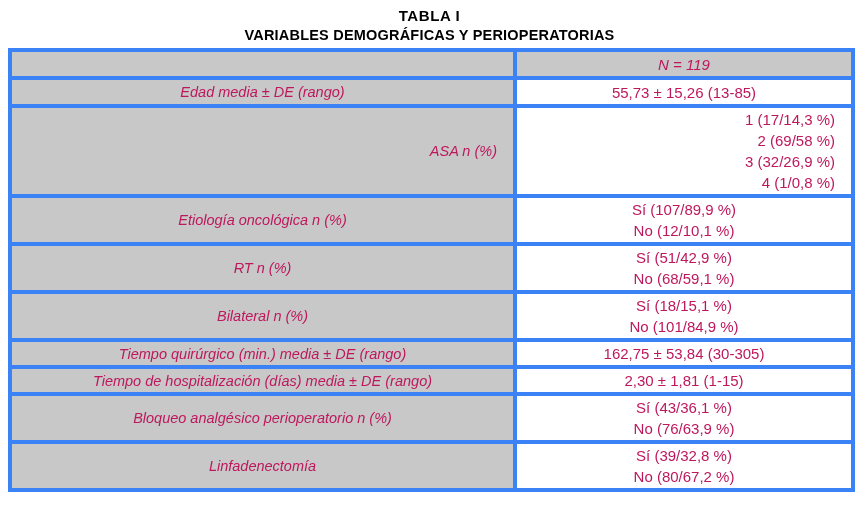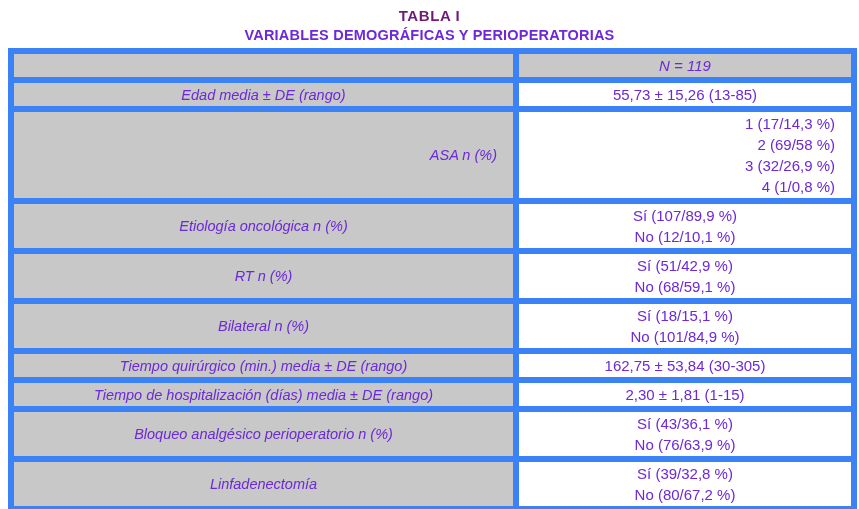--- a/index.html
+++ b/index.html
@@ -12,44 +12,44 @@
     font-family: "Liberation Sans", sans-serif;
   }
   .page {
     box-sizing: border-box;
     width: 859px;
     height: 509px;
     padding-top: 7px;
   }
   .title {
     text-align: center;
-    color: #701a75;
+    color: #000000;
     font-weight: bold;
     font-size: 15px;
     letter-spacing: 0.6px;
   }
   .subtitle {
     text-align: center;
-    color: #6d28d9;
+    color: #000000;
     font-weight: bold;
     font-size: 14.5px;
     letter-spacing: 0.2px;
     margin-top: 3px;
   }
   table.demo-table {
     border-collapse: collapse;
     table-layout: fixed;
     width: 843px;
     margin: 5px 0 0 8px;
   }
   td {
-    border: 6px solid #3b82f6;
+    border: 4px solid #3b82f6;
     text-align: center;
     vertical-align: middle;
-    color: #6d28d9;
+    color: #be185d;
     padding: 1px 16px;
     box-sizing: border-box;
   }
   td.label-cell {
     background: #c8c8c8;
     font-style: italic;
     font-size: 14.5px;
     width: 505px;
   }
   td.value-cell {

